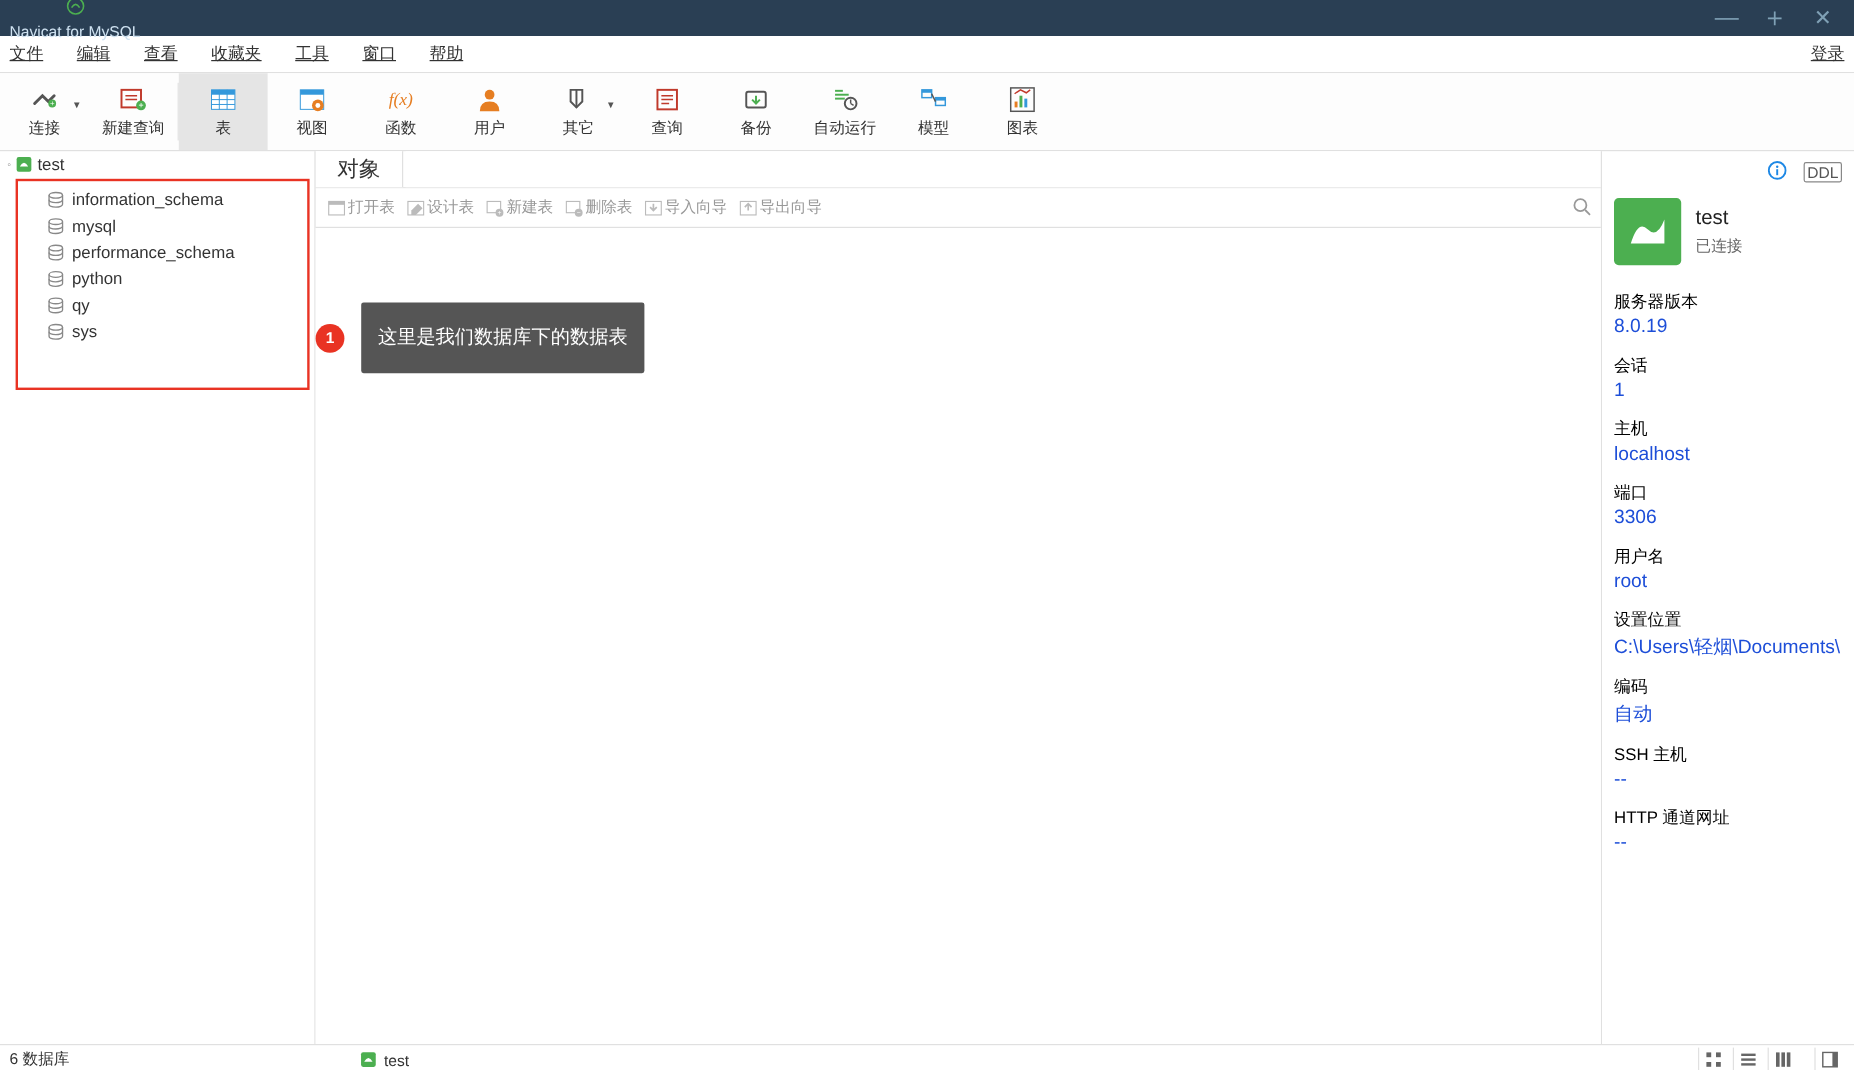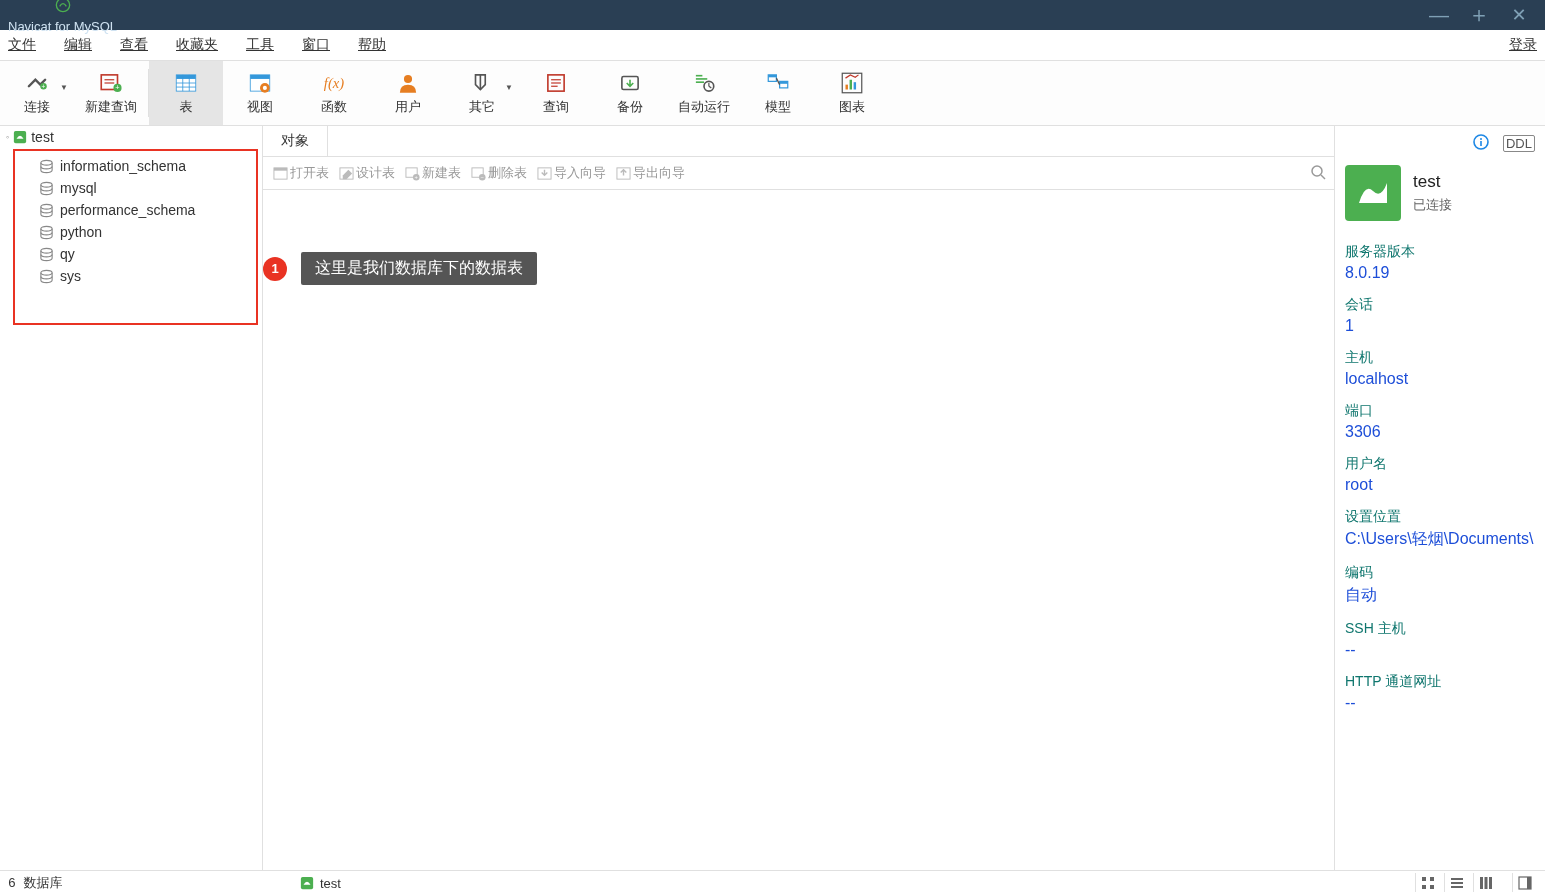--- a/index.html
+++ b/index.html
@@ -23,42 +23,42 @@
   .main{display:flex;height:calc(100% - 30px - 30px - 64px - 24px);}
   .sidebar{width:262px;border-right:1px solid #e0e0e0;overflow:auto;position:relative;}
   .conn-row{display:flex;align-items:center;gap:4px;height:22px;padding-left:6px;cursor:pointer;}
   .conn-row svg{width:14px;height:14px;}
   .conn-name{font-size:14px;}
   .db-list{border:2px solid #e93323;margin:1px 4px 0 13px;padding:4px 0 36px 0;}
   .db-row{display:flex;align-items:center;gap:6px;height:22px;padding-left:24px;cursor:pointer;font-size:14px;}
   .db-row svg{width:15px;height:15px;}
   .center{flex:1;display:flex;flex-direction:column;min-width:0;}
   .tabs-row{height:30px;display:flex;align-items:center;border-bottom:1px solid #e0e0e0;}
-  .tab{height:30px;padding:0 18px;display:flex;align-items:center;border-right:1px solid #e0e0e0;font-size:14px;background:#fff;cursor:pointer;}
+  .tab{height:30px;padding:0 18px;display:flex;align-items:center;border-right:1px solid #e0e0e0;font-size:18px;background:#fff;cursor:pointer;}
   .tabs-rest{flex:1;height:30px;background:#fff;margin-left:2px;}
   .subtoolbar{height:32px;display:flex;align-items:center;border-bottom:1px solid #e0e0e0;padding:0 8px;gap:6px;background:#fff;color:#999;font-size:13px;}
   .sub-btn{display:flex;align-items:center;gap:2px;cursor:pointer;padding:0 2px;text-align:center;}
   .sub-btn svg{width:15px;height:15px;}
   .sub-search{margin-left:auto;color:#999;}
   .workspace{flex:1;position:relative;background:#fff;}
   .annot{position:absolute;top:62px;left:0;display:flex;align-items:center;}
   .annot-badge{width:24px;height:24px;border-radius:50%;background:#e93323;color:#fff;display:flex;align-items:center;justify-content:center;font-size:13px;font-weight:bold;}
-  .annot-bubble{background:#555;color:#fff;padding:6px 14px;font-size:16px;border-radius:2px;margin-left:14px;}
+  .annot-bubble{background:#555;color:#fff;padding:19px 14px;font-size:16px;border-radius:2px;margin-left:14px;}
   .infopanel{width:190px;border-left:1px solid #e0e0e0;padding:8px 10px;overflow:auto;font-size:13px;}
   .info-top-icons{display:flex;justify-content:flex-end;gap:14px;color:#1e88e5;margin-bottom:12px;align-items:center;}
   .conn-card{display:flex;gap:12px;align-items:center;margin-bottom:22px;}
   .conn-card-icon{width:56px;height:56px;background:#4CAF50;border-radius:4px;display:flex;align-items:center;justify-content:center;}
   .conn-card-icon svg{width:40px;height:40px;}
   .conn-card-name{font-size:17px;color:#222;}
   .conn-card-status{font-size:13px;color:#666;margin-top:4px;}
   .info-section{margin-bottom:14px;}
-  .info-label{color:#0f766e;font-size:14px;margin-bottom:3px;}
+  .info-label{color:#000000;font-size:14px;margin-bottom:3px;}
   .info-value{color:#1d4ed8;font-size:16px;}
   .statusbar{height:24px;border-top:1px solid #e0e0e0;display:flex;align-items:center;background:#fff;font-size:13px;}
-  .status-left{padding-left:8px;flex:0 0 292px;display:flex;align-items:center;font-family:Liberation Mono, monospace;}
+  .status-left{padding-left:8px;flex:0 0 292px;display:flex;align-items:center;}
   .status-center{display:flex;align-items:center;gap:6px;}
   .status-center svg{width:14px;height:14px;}
   .status-right{margin-left:auto;display:flex;align-items:center;gap:4px;padding-right:8px;color:#666;}
   .status-view-btn{width:24px;height:20px;display:flex;align-items:center;justify-content:center;cursor:pointer;border-left:1px solid #e0e0e0;}
   .status-view-btn svg{width:14px;height:14px;}
 </style>
 </head>
 <body>
 
 <div class="titlebar">

